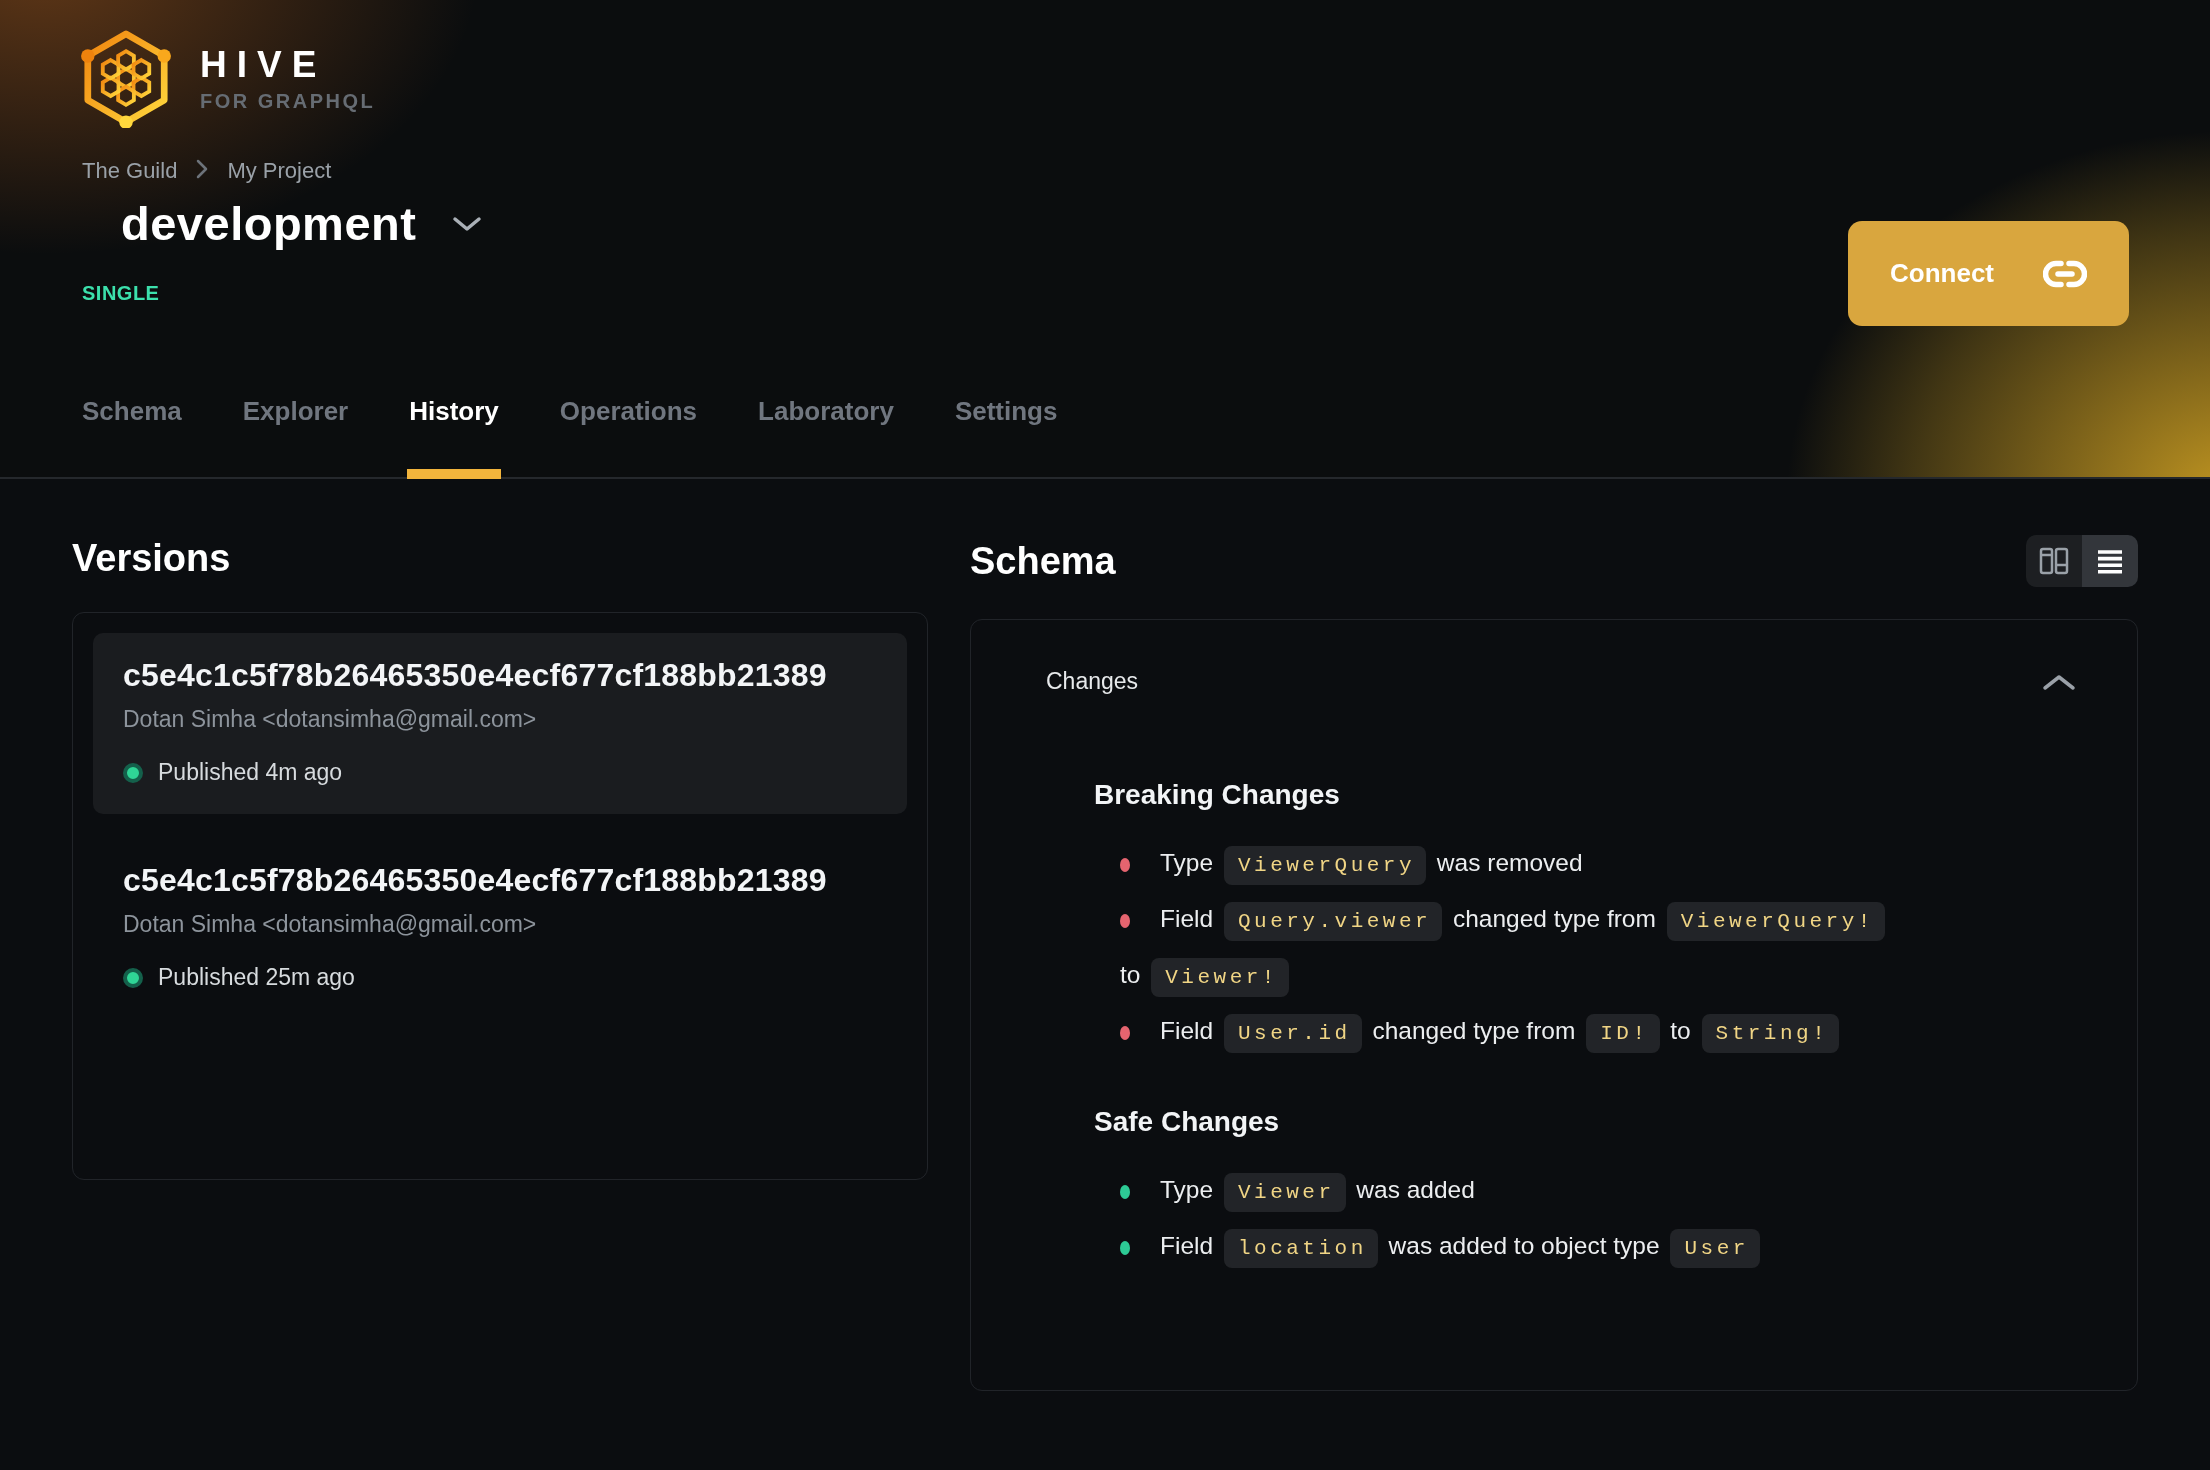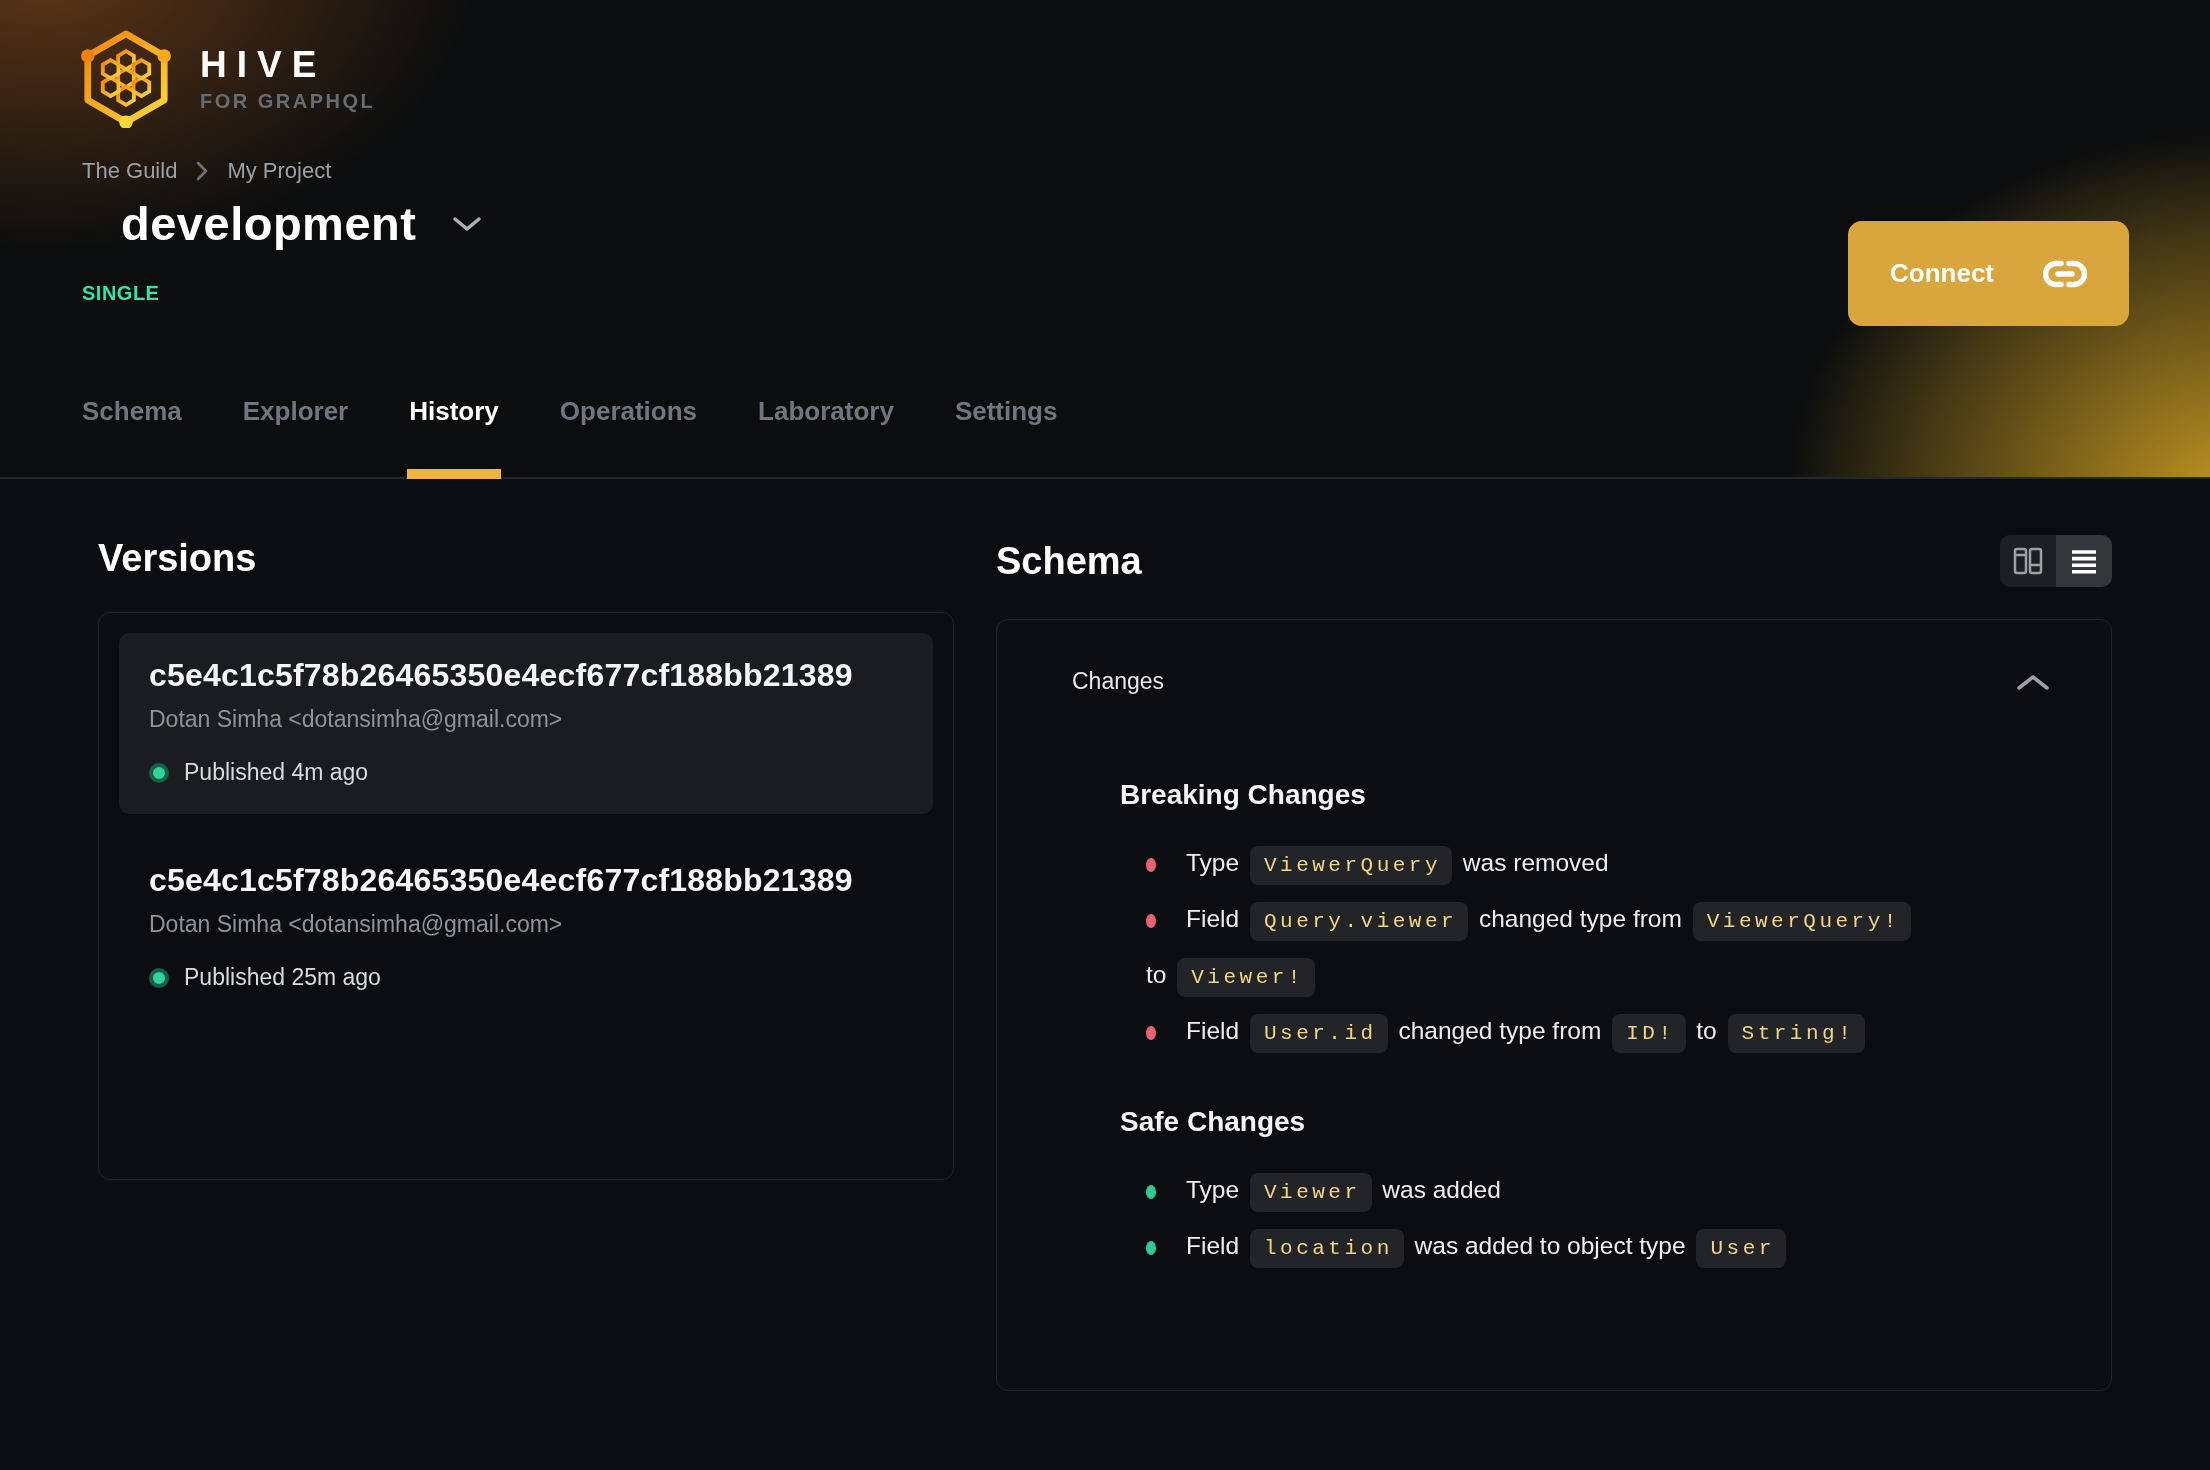--- a/index.html
+++ b/index.html
@@ -15,39 +15,39 @@
     border-bottom:2px solid #25282c;
     background:
       radial-gradient(640px 430px at 2% -8%, rgba(166,90,30,0.55), rgba(166,90,30,0) 68%),
       radial-gradient(580px 480px at 100.8% 104%, rgba(201,156,34,0.95), rgba(201,156,34,0.28) 55%, rgba(201,156,34,0) 76%),
       #0b0d0e;
   }
   .logo-row { position:absolute; top:28px; left:78px; display:flex; align-items:center; gap:26px; }
   .logo-mark { width:96px; height:100px; }
   .wordmark-name { font-size:37px; font-weight:800; letter-spacing:10px; color:#fff; }
   .wordmark-tagline { font-size:20px; font-weight:700; letter-spacing:2.5px; color:#666c73; margin-top:4px; }
-  .breadcrumb { position:absolute; top:158px; left:82px; display:flex; align-items:center; gap:18px;
+  .breadcrumb { position:absolute; top:158px; left:82px; display:flex; gap:18px;
     font-size:22px; color:#9aa1a8; }
   .crumb { cursor:pointer; }
   .title-row { position:absolute; top:196px; left:80px; display:flex; align-items:center; gap:36px; }
   .page-title { font-size:47px; font-weight:800; color:#fff; letter-spacing:0.5px;margin-left:41px; }
   .env-badge { position:absolute; top:282px; left:82px; font-size:20px; font-weight:700;
     letter-spacing:0.5px; color:var(--badge-green,#3ce0ac); }
   .connect-btn { position:absolute; top:221px; right:81px; width:281px; height:105px;
     background:var(--accent,#d9a63e); border:none; border-radius:14px; cursor:pointer;
     display:flex; align-items:center; justify-content:space-between; padding:2px 42px;
     font-family:inherit; font-size:26px; font-weight:700; color:#fff; }
   .tabs { position:absolute; left:80px; bottom:0; display:flex; gap:57px; }
   .tab { position:relative; background:none; border:none; cursor:pointer; font-family:inherit;
     font-size:26px; font-weight:700; color:var(--tab-inactive,#70767f); padding:0 2px 50px; }
   .tab.active { color:#fff; }
   .tab.active::after { content:''; position:absolute; left:0; right:0; bottom:-2px; height:10px;
     background:var(--accent-bright,#f2b43c); }
   
-  .main { display:flex; gap:42px; padding:0 98px; }
+  .main { display:flex; gap:42px; padding:0 72px; }
   .left-col { width:856px; flex:none; }
   .right-col { flex:1; min-width:0; }
   .col-heading { font-size:38px; font-weight:800; color:#fff; }
   .left-col .col-heading { margin-top:58px; }
   .versions-panel { margin-top:32px; height:568px; border:1.5px solid var(--panel-border,#212429);
     border-radius:12px; padding:20px; }
   .version-card { border-radius:10px; padding:24px 30px 28px; cursor:pointer; }
   .version-card.active { background:var(--card-bg,#1a1c1f); }
   .version-card + .version-card { margin-top:24px; }
   .hash { font-size:32px; font-weight:700; color:#f3f5f7; letter-spacing:0.2px; white-space:nowrap; }

